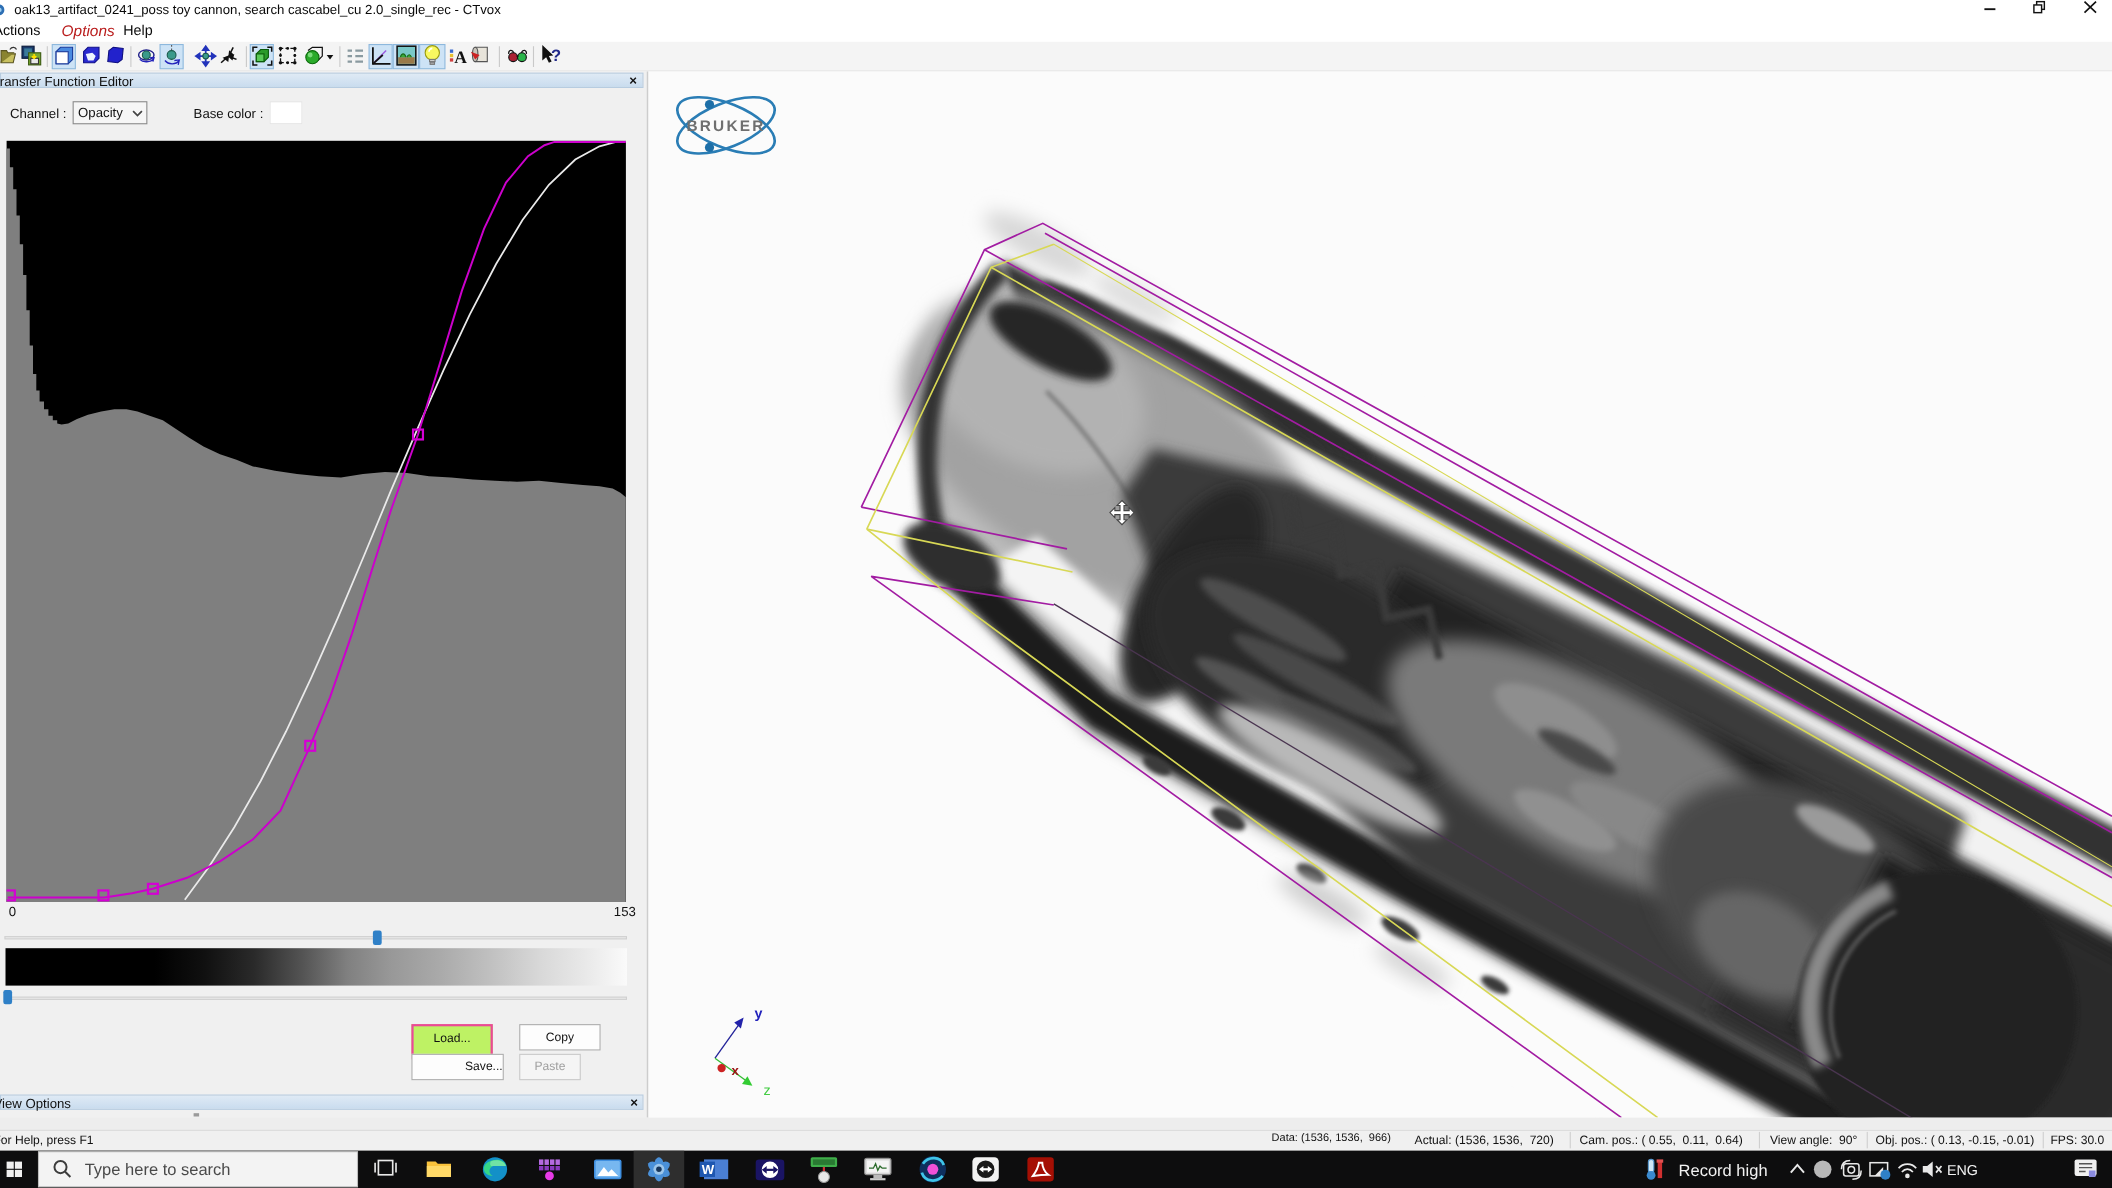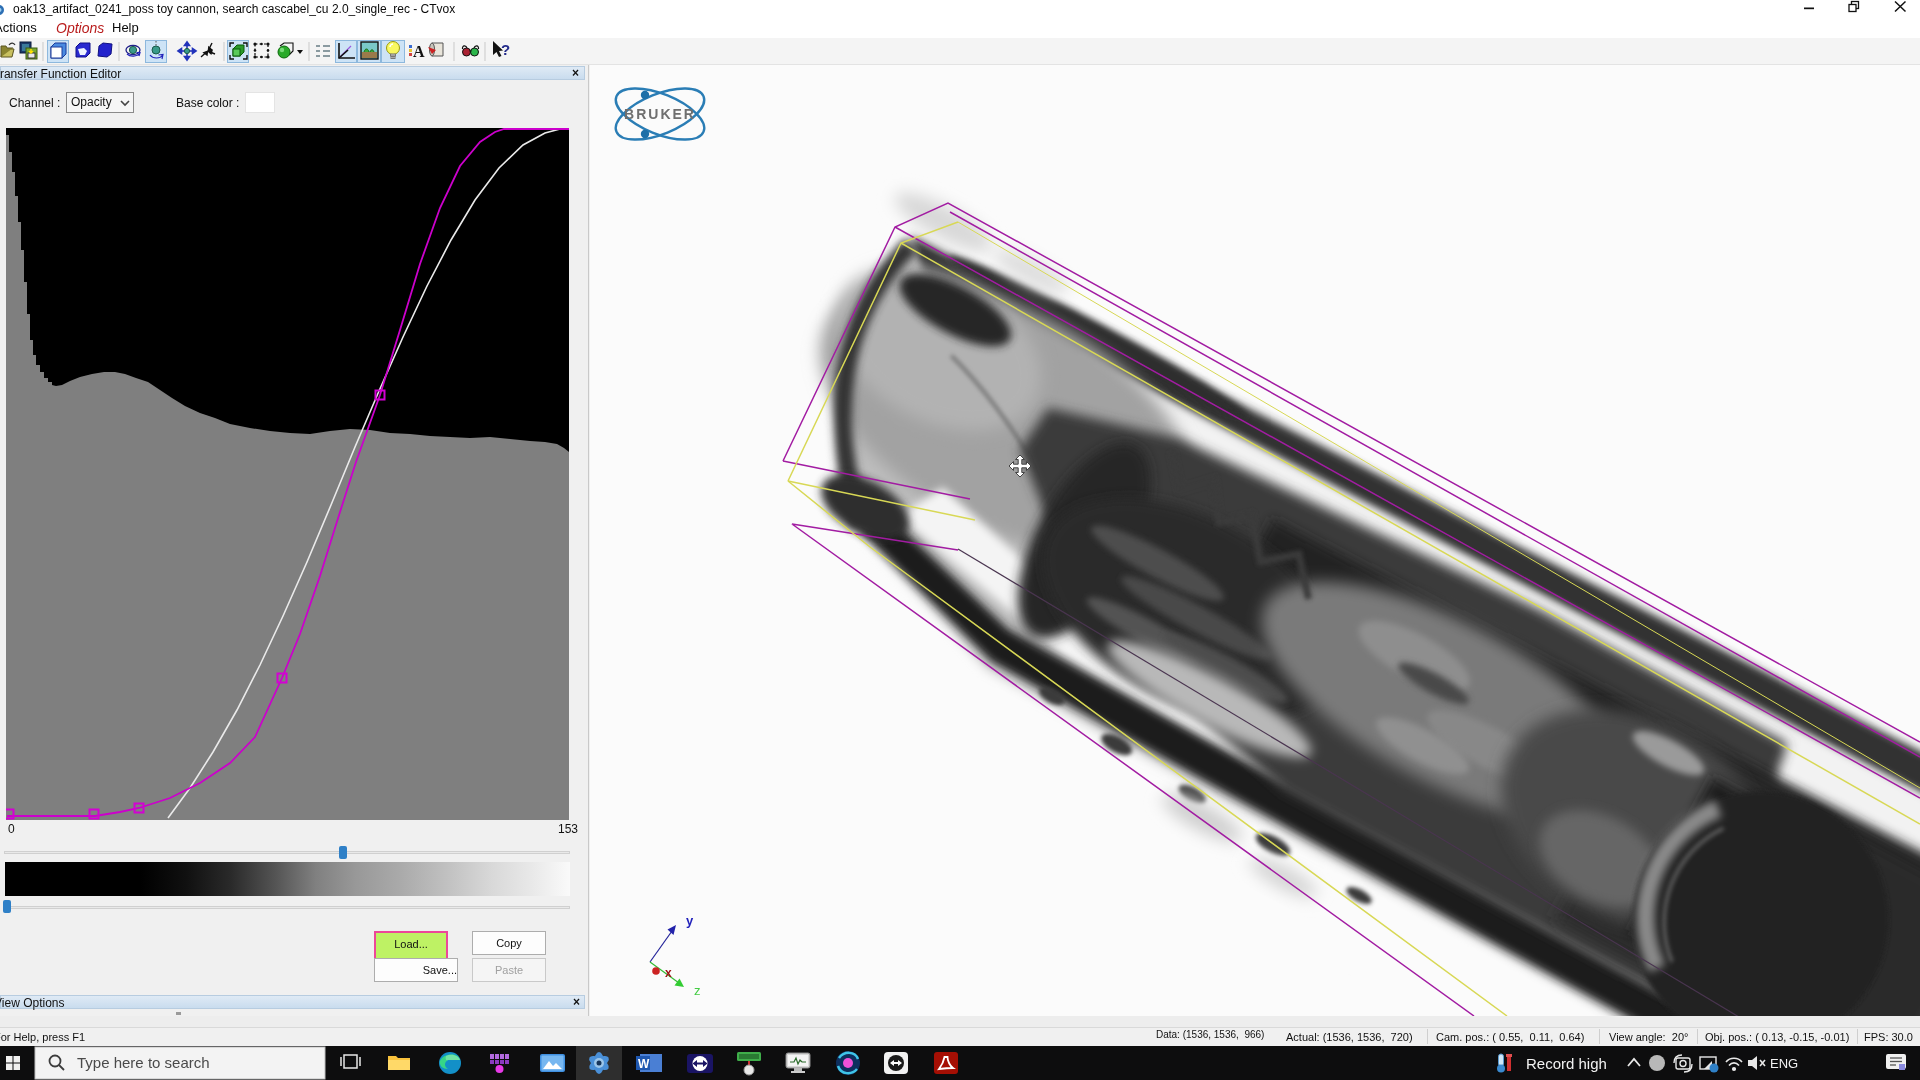--- a/index.html
+++ b/index.html
@@ -235,21 +235,21 @@
   <div class="abs" style="left:339px;top:846px;width:8px;height:13px;background:#2f80c7;border-radius:2px;"></div>
 
   <div class="abs" style="left:5px;top:862px;width:565px;height:34px;background:linear-gradient(to right,#000 0%,#000 24%,#101010 32%,#2a2a2a 40%,#555555 48%,#808080 55%,#989898 62%,#aaaaaa 70%,#c0c0c0 78%,#d8d8d8 86%,#e8e8e8 93%,#fafafa 100%);"></div>
 
   <div class="abs" style="left:4px;top:906px;width:566px;height:3px;background:#e9e9e9;border:1px solid #d0d0d0;"></div>
   <div class="abs" style="left:3px;top:900px;width:8px;height:13px;background:#2f80c7;border-radius:2px;"></div>
 
   <div class="abs" style="left:374px;top:931px;width:74px;height:32px;background:#bef264;border:2px solid #ec4899;font-size:11px;color:#111;text-align:center;line-height:22px;">Load...</div>
   <div class="abs" style="left:472px;top:931px;width:74px;height:24px;background:#fdfdfd;border:1px solid #adadad;font-size:11px;color:#111;text-align:center;line-height:22px;">Copy</div>
   <div class="abs" style="left:374px;top:958px;width:84px;height:24px;background:#fdfdfd;border:1px solid #adadad;font-size:11px;color:#111;text-align:right;line-height:22px;">Save...</div>
-  <div class="abs" style="left:472px;top:958px;width:74px;height:24px;background:#f5f5f5;border:1px solid #c9c9c9;font-size:11px;color:#a0a0a0;text-align:center;line-height:22px;">Paste</div>
+  <div class="abs" style="left:472px;top:958px;width:56px;height:24px;background:#f5f5f5;border:1px solid #c9c9c9;font-size:11px;color:#a0a0a0;text-align:center;line-height:22px;">Paste</div>
 
   <div class="abs" style="left:0;top:995px;width:585px;height:14px;background:linear-gradient(#dfeaf5,#c9dcee);border:1px solid #b7cce0;"></div>
   <div class="abs" style="left:-6px;top:996px;font-size:12px;color:#111;">View Options</div>
   <div class="abs" style="left:573px;top:995px;font-size:12px;color:#111;font-weight:bold;">×</div>
   <div class="abs" style="left:176px;top:1012px;width:5px;height:3px;background:#9a9a9a;"></div>
 
   <div class="abs" style="left:588px;top:65px;width:1px;height:951px;background:#c9c9c9;"></div>
 
   <div class="abs" style="left:590px;top:65px;width:1330px;height:951px;background:#fbfbfb;"></div>
   <svg id="scene" class="abs" style="left:0;top:0;" width="1920" height="1080">
@@ -385,21 +385,21 @@
   <path transform="translate(1020,466)" fill="#ffffff" stroke="#444444" stroke-width="1" d="M0,-11 L4.5,-6.5 L1.8,-6.5 L1.8,-1.8 L6.5,-1.8 L6.5,-4.5 L11,0 L6.5,4.5 L6.5,1.8 L1.8,1.8 L1.8,6.5 L4.5,6.5 L0,11 L-4.5,6.5 L-1.8,6.5 L-1.8,1.8 L-6.5,1.8 L-6.5,4.5 L-11,0 L-6.5,-4.5 L-6.5,-1.8 L-1.8,-1.8 L-1.8,-6.5 L-4.5,-6.5 Z"></path>
 </g>
 </svg>
 
   <div class="abs" style="left:0;top:1016px;width:1920px;height:11px;background:#ededed;"></div>
   <div class="abs" style="left:0;top:1027px;width:1920px;height:19px;background:#f0f0f0;border-top:1px solid #d9d9d9;"></div>
   <div class="abs" style="left:-6px;top:1031px;font-size:11px;color:#111;white-space:pre;">For Help, press F1</div>
   <div class="abs" style="left:1156px;top:1029px;font-size:10px;color:#111;white-space:pre;">Data: (1536, 1536,  966)</div>
   <div class="abs" style="left:1286px;top:1031px;font-size:11px;color:#111;white-space:pre;">Actual: (1536, 1536,  720)</div>
   <div class="abs" style="left:1436px;top:1031px;font-size:11px;color:#111;white-space:pre;">Cam. pos.: ( 0.55,  0.11,  0.64)</div>
-  <div class="abs" style="left:1609px;top:1031px;font-size:11px;color:#111;white-space:pre;">View angle:  20°</div>
+  <div class="abs" style="left:1609px;top:1031px;font-size:11px;color:#111;white-space:pre;">View angle:  90°</div>
   <div class="abs" style="left:1705px;top:1031px;font-size:11px;color:#111;white-space:pre;">Obj. pos.: ( 0.13, -0.15, -0.01)</div>
   <div class="abs" style="left:1864px;top:1031px;font-size:11px;color:#111;white-space:pre;">FPS: 30.0</div>
   <div class="abs" style="left:1599px;top:1029px;width:1px;height:15px;background:#cfcfcf;"></div>
   <div class="abs" style="left:1697px;top:1029px;width:1px;height:15px;background:#cfcfcf;"></div>
   <div class="abs" style="left:1857px;top:1029px;width:1px;height:15px;background:#cfcfcf;"></div>
   <div class="abs" style="left:1427px;top:1029px;width:1px;height:15px;background:#cfcfcf;"></div>
 
   <div class="abs" style="left:0;top:1046px;width:1920px;height:34px;background:#0d0d0e;"></div>
   <svg id="taskbar" class="abs" style="left:0;top:1046px;" width="1920" height="34">
 <g>

